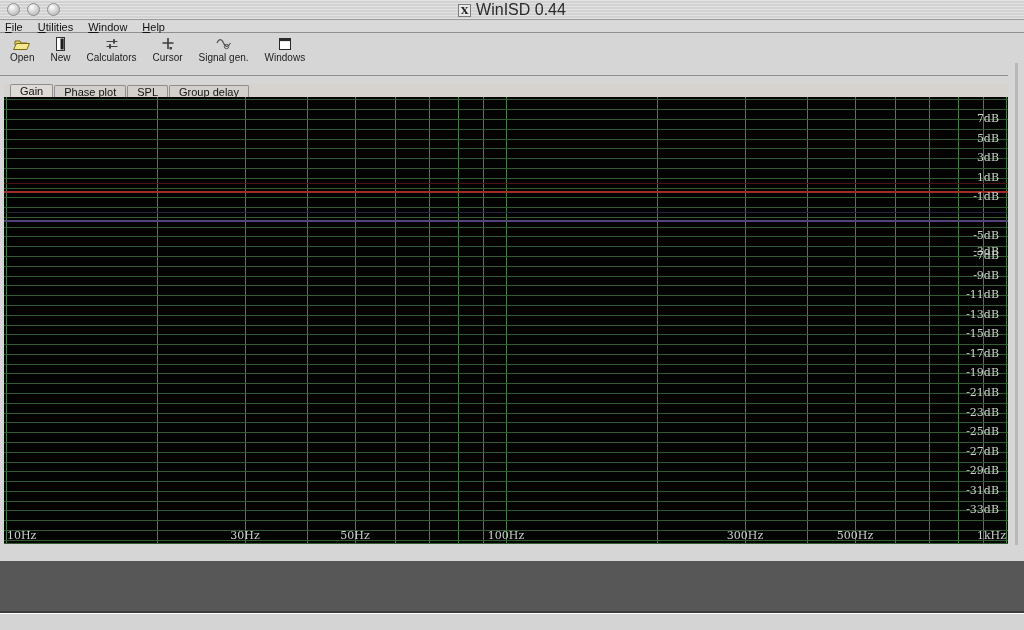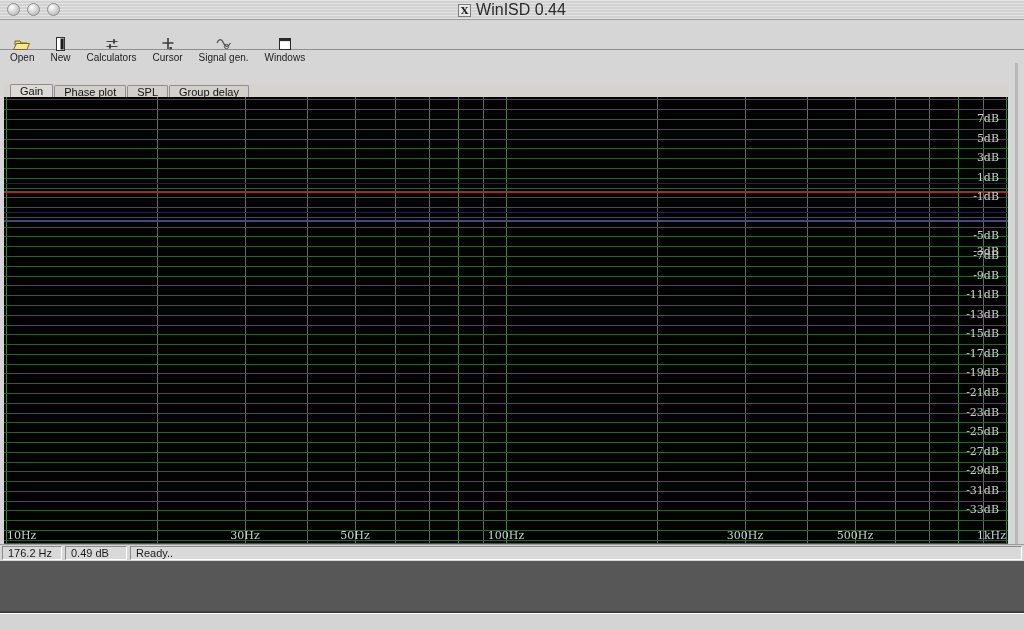--- a/index.html
+++ b/index.html
@@ -20,21 +20,21 @@
     display:flex; align-items:center; justify-content:center; gap:5px; }
   .x11-icon { width:13px; height:13px; border:1px solid #7d7d7d; background:#e9e9e9;
     font:bold 10px "DejaVu Serif", serif; color:#222; text-align:center; line-height:11px; }
   .window-title { font-size:16px; color:#2b2b2b; }
 
   .menubar { position:absolute; left:0; top:21px; width:100%; height:12px;
     display:flex; align-items:center; gap:15px; padding-left:5px;
     font-size:11px; color:#111; background:#d9d9d9; border-bottom:1px solid #8f8f8f; }
   .menu-item u { text-decoration:underline; }
 
-  .toolbar { position:absolute; left:0; top:34px; width:100%; height:16px;
+  .toolbar { position:absolute; left:0; top:34px; width:100%; height:42px;
     display:flex; align-items:flex-start; gap:16px; padding-left:10px;
     background:#d6d6d6; border-bottom:1px solid #8f8f8f; }
   .tool-btn { display:flex; flex-direction:column; align-items:center; gap:0; padding-top:2px; }
   .tool-btn .ticon { height:16px; display:block; }
   .tool-btn .tlabel { font-size:10px; color:#1c1c1c; line-height:11px; }
 
   
   .plot-titlebar { position:absolute; left:4px; top:66px; width:1004px; height:16px;
     background:linear-gradient(180deg,#a9a9a9,#8f8f8f);
     display:flex; align-items:center; padding-left:4px; }
@@ -88,20 +88,26 @@
         <span class="light"></span>
         <span class="light"></span>
         <span class="light"></span>
       </div>
       <div class="title-group">
         <span class="x11-icon">X</span>
         <span class="window-title">WinISD 0.44</span>
       </div>
     </div>
 
+    <div class="menubar">
+        <span class="menu-item"><u>F</u>ile</span>
+        <span class="menu-item"><u>U</u>tilities</span>
+        <span class="menu-item"><u>W</u>indow</span>
+        <span class="menu-item"><u>H</u>elp</span>
+      </div>
 
     <div class="toolbar">
         <div class="tool-btn">
           <span class="ticon"><svg width="20" height="16" viewBox="0 0 20 16">
               <path d="M3 5 h5 l1 2 h6 v2 H3z" fill="#e8d878" stroke="#7a6a10"></path>
               <path d="M1.5 13.5 l3-6 h13 l-2.6 6z" fill="#f5e891" stroke="#7a6a10"></path>
             </svg></span>
           <span class="tlabel">Open</span>
         </div>
         <div class="tool-btn">
@@ -245,22 +251,17 @@
         <span class="xlab" style="left: 241px; transform: translateX(-50%);">30Hz</span>
         <span class="xlab" style="left: 351px; transform: translateX(-50%);">50Hz</span>
         <span class="xlab" style="left: 502px; transform: translateX(-50%);">100Hz</span>
         <span class="xlab" style="left: 741px; transform: translateX(-50%);">300Hz</span>
         <span class="xlab" style="left: 851px; transform: translateX(-50%);">500Hz</span>
         <span class="xlab" style="left: 1002px; transform: translateX(-100%);">1kHz</span>
       </div>
 
     <div class="right-border"></div>
 
-    <div class="statusbar">
-        <div class="status-panel p0">176.2 Hz</div>
-        <div class="status-panel p1">0.49 dB</div>
-        <div class="status-panel p2">Ready..</div>
-      </div>
   </div>
 
   <div class="desktop-band"></div>
   <div class="bottom-bar"></div>
 </div>
 
 </body></html>

